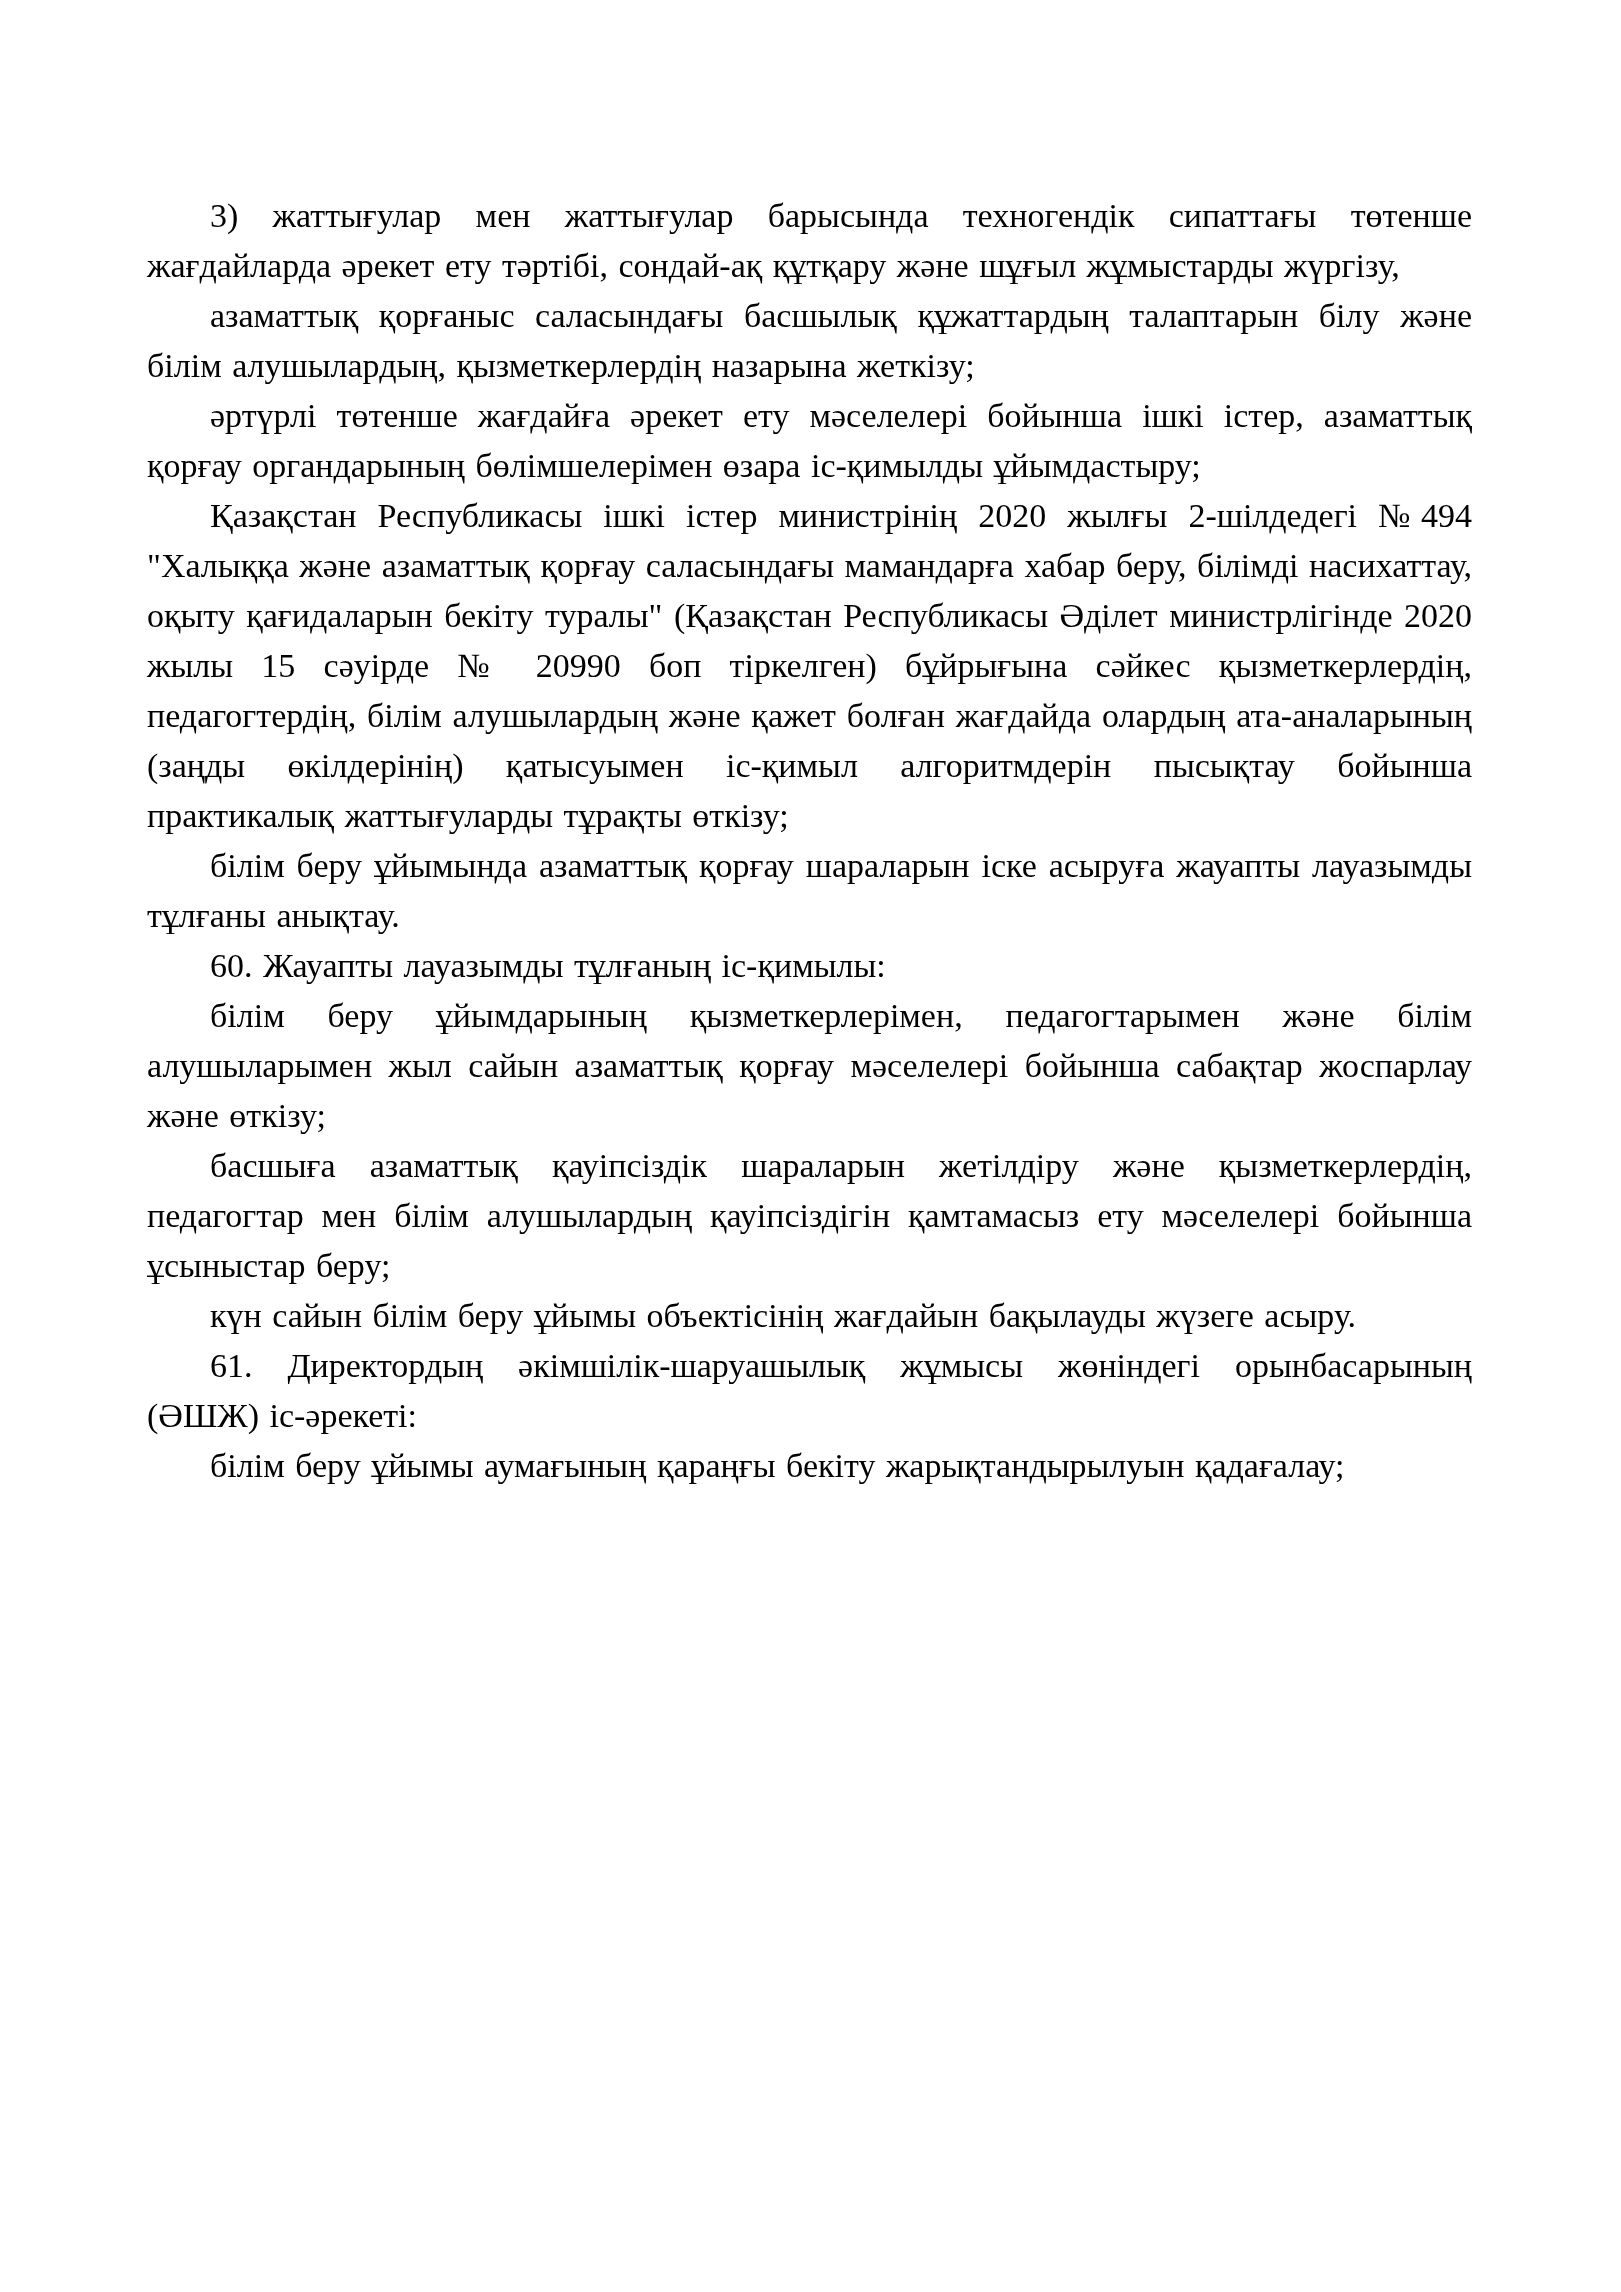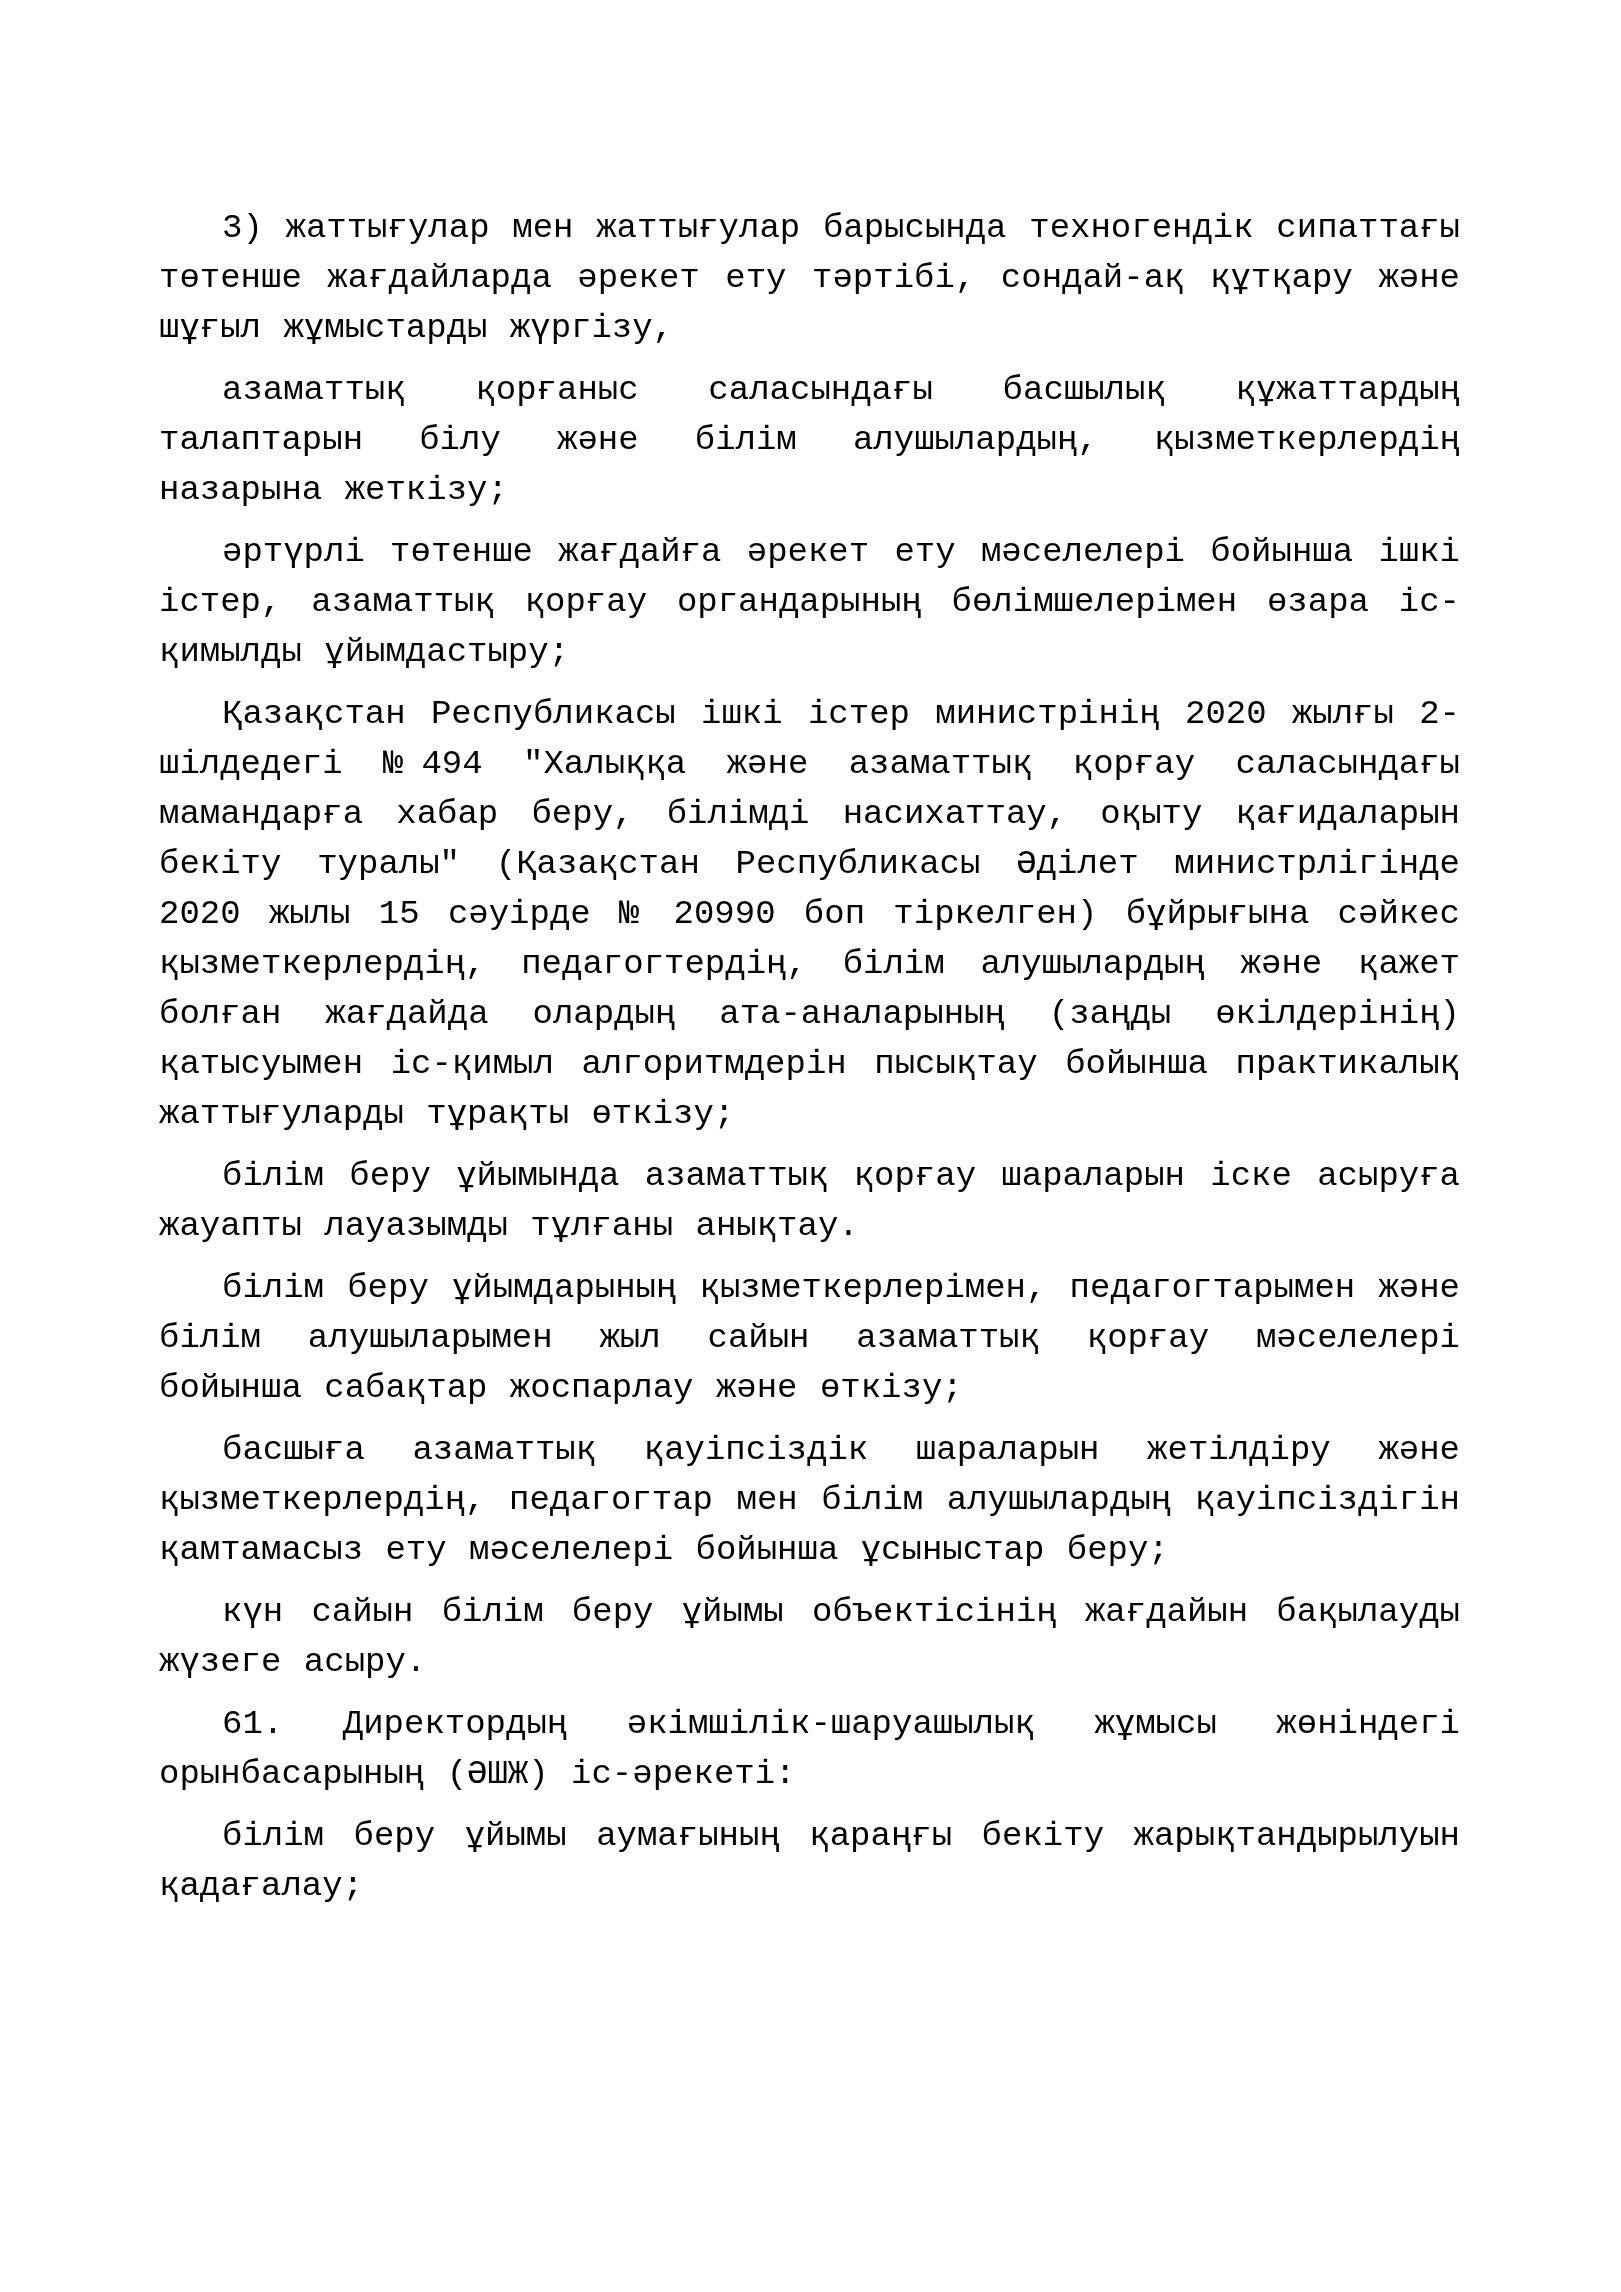--- a/index.html
+++ b/index.html
@@ -10,39 +10,40 @@
   .page {
     position: relative;
     width: 1621px;
     height: 2293px;
     background: #ffffff;
     box-sizing: border-box;
     padding: 191px 149px 0 147px;
     overflow: hidden;
   }
   .para {
-    margin: 12px;
+    margin: 0;
     padding: 0;
     text-indent: 63px;
     text-align: justify;
-    font-family: Liberation Mono, monospace;
+    font-family: Liberation Serif, serif;
     font-size: 34px;
     line-height: 50px;
     color: #000000;
     word-spacing: 2px;
   }
 </style>
 </head>
 <body>
 
 <div class="page">
   <p class="para">3) жаттығулар мен жаттығулар барысында техногендік сипаттағы төтенше жағдайларда әрекет ету тәртібі, сондай-ақ құтқару және шұғыл жұмыстарды жүргізу,</p>
   <p class="para">азаматтық қорғаныс саласындағы басшылық құжаттардың талаптарын білу және білім алушылардың, қызметкерлердің назарына жеткізу;</p>
   <p class="para">әртүрлі төтенше жағдайға әрекет ету мәселелері бойынша ішкі істер, азаматтық қорғау органдарының бөлімшелерімен өзара іс-қимылды ұйымдастыру;</p>
   <p class="para">Қазақстан Республикасы ішкі істер министрінің 2020 жылғы 2-шілдедегі №494 "Халыққа және азаматтық қорғау саласындағы мамандарға хабар беру, білімді насихаттау, оқыту қағидаларын бекіту туралы" (Қазақстан Республикасы Әділет министрлігінде 2020 жылы 15 сәуірде № 20990 боп тіркелген) бұйрығына сәйкес қызметкерлердің, педагогтердің, білім алушылардың және қажет болған жағдайда олардың ата-аналарының (заңды өкілдерінің) қатысуымен іс-қимыл алгоритмдерін пысықтау бойынша практикалық жаттығуларды тұрақты өткізу;</p>
   <p class="para">білім беру ұйымында азаматтық қорғау шараларын іске асыруға жауапты лауазымды тұлғаны анықтау.</p>
+  <p class="para">60. Жауапты лауазымды тұлғаның іс-қимылы:</p>
   <p class="para">білім беру ұйымдарының қызметкерлерімен, педагогтарымен және білім алушыларымен жыл сайын азаматтық қорғау мәселелері бойынша сабақтар жоспарлау және өткізу;</p>
   <p class="para">басшыға азаматтық қауіпсіздік шараларын жетілдіру және қызметкерлердің, педагогтар мен білім алушылардың қауіпсіздігін қамтамасыз ету мәселелері бойынша ұсыныстар беру;</p>
   <p class="para">күн сайын білім беру ұйымы объектісінің жағдайын бақылауды жүзеге асыру.</p>
   <p class="para">61. Директордың әкімшілік-шаруашылық жұмысы жөніндегі орынбасарының (ӘШЖ) іс-әрекеті:</p>
   <p class="para">білім беру ұйымы аумағының қараңғы бекіту жарықтандырылуын қадағалау;</p>
 </div>
 
 
 </body></html>

